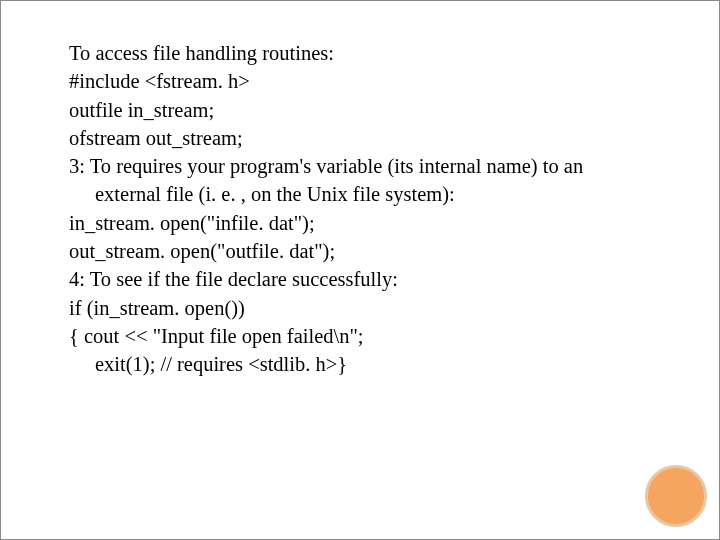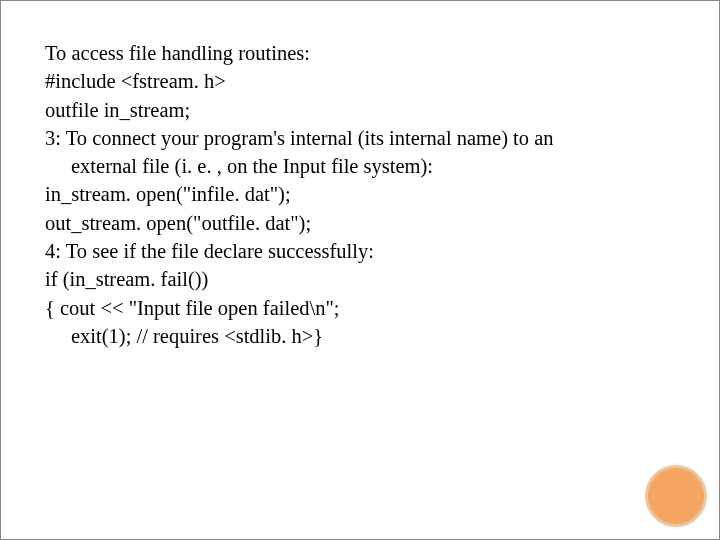--- a/index.html
+++ b/index.html
@@ -11,21 +11,21 @@
     font-family: Georgia, "Times New Roman", Times, serif;
     color: #000;
     overflow: hidden;
   }
   .slide {
     position: relative;
     box-sizing: border-box;
     width: 720px;
     height: 540px;
     border: 1px solid #888;
-    padding: 38px 28px 20px 44px;
+    padding: 38px 28px 20px 68px;
   }
   .content {
     font-size: 20.5px;
     line-height: 1.38;
   }
   .content p {
     margin: 0;
   }
   .indent {
     padding-left: 26px;
@@ -43,23 +43,24 @@
   }
 </style>
 </head>
 <body>
 
 <div class="slide">
   <div class="content">
     <p>To access file handling routines:</p>
     <p>#include &lt;fstream. h&gt;</p>
     <p>outfile in_stream;</p>
-    <p>3: To connect your program's internal (its internal name) to an</p>
-    <p class="indent">external file (i. e. , on the Input file system):</p>
+    <p>ofstream out_stream;</p>
+    <p>3: To requires your program's variable (its internal name) to an</p>
+    <p class="indent">external file (i. e. , on the Unix file system):</p>
     <p>in_stream. open("infile. dat");</p>
     <p>out_stream. open("outfile. dat");</p>
     <p>4: To see if the file declare successfully:</p>
-    <p>if (in_stream. fail())</p>
+    <p>if (in_stream. open())</p>
     <p>{    cout &lt;&lt; "Input file open failed\n";</p>
     <p class="indent">exit(1);        // requires &lt;stdlib. h&gt;}</p>
   </div>
   <div class="circle"></div>
 </div>
 
 </body></html>

